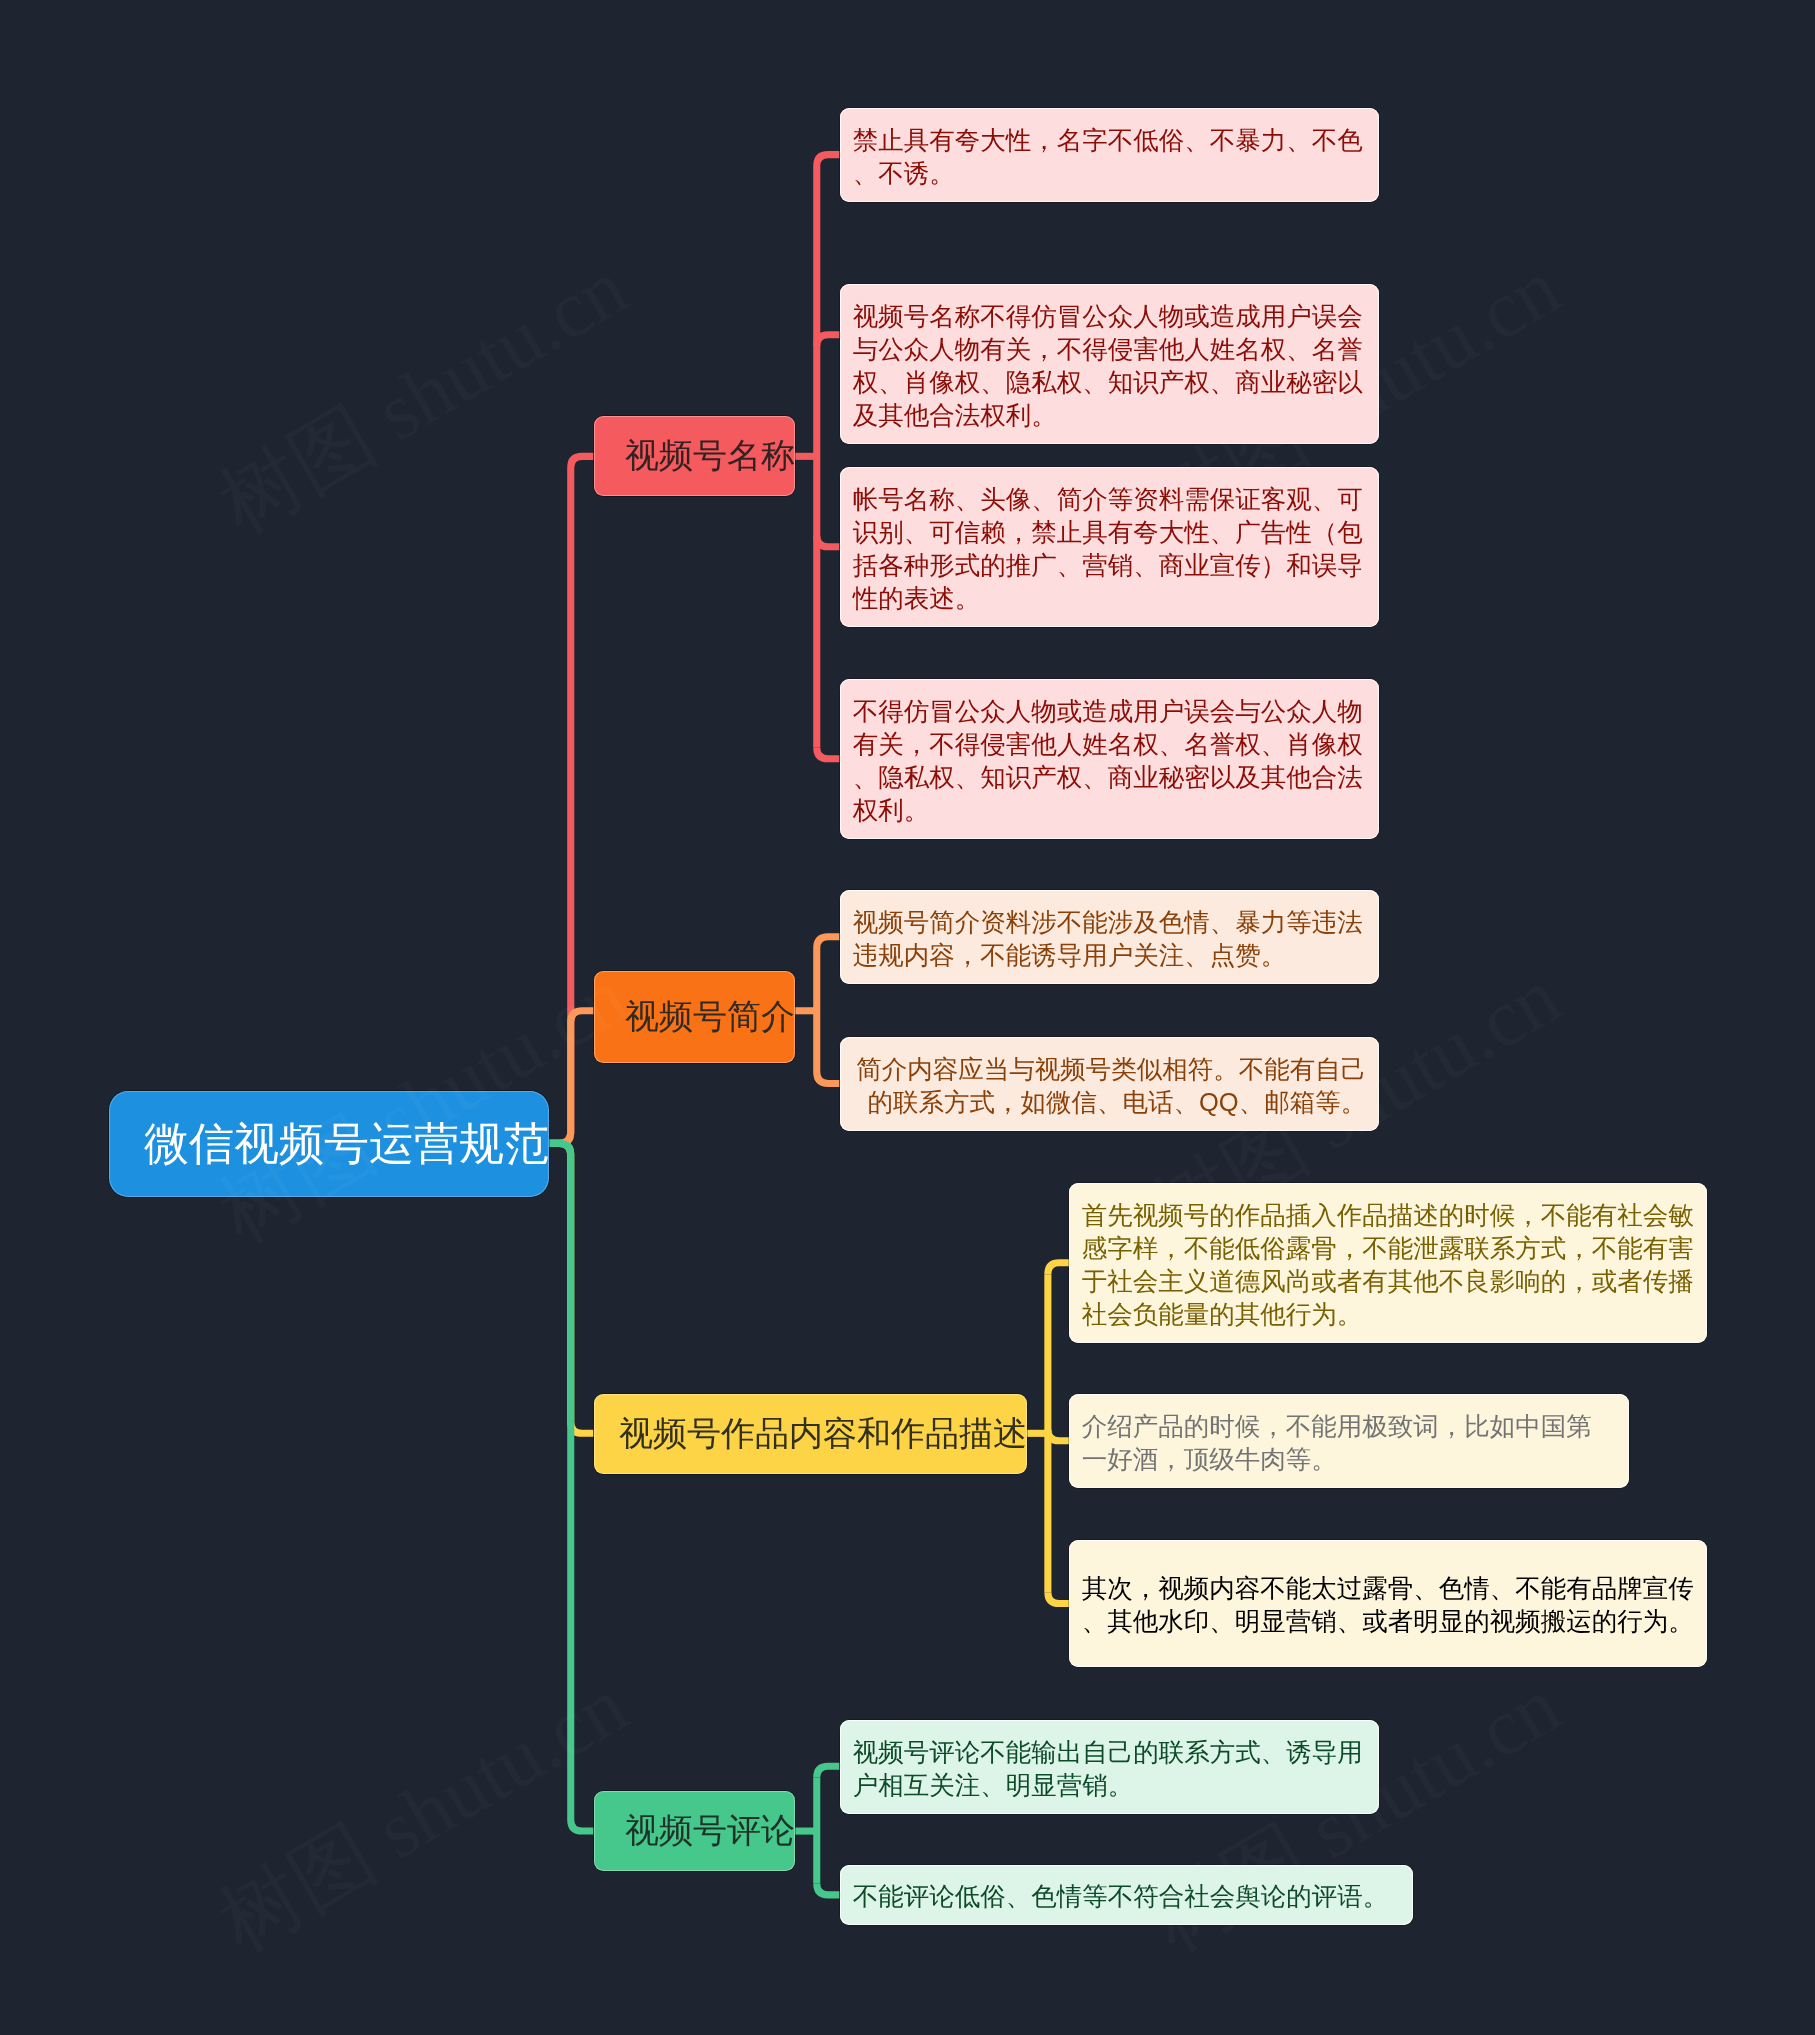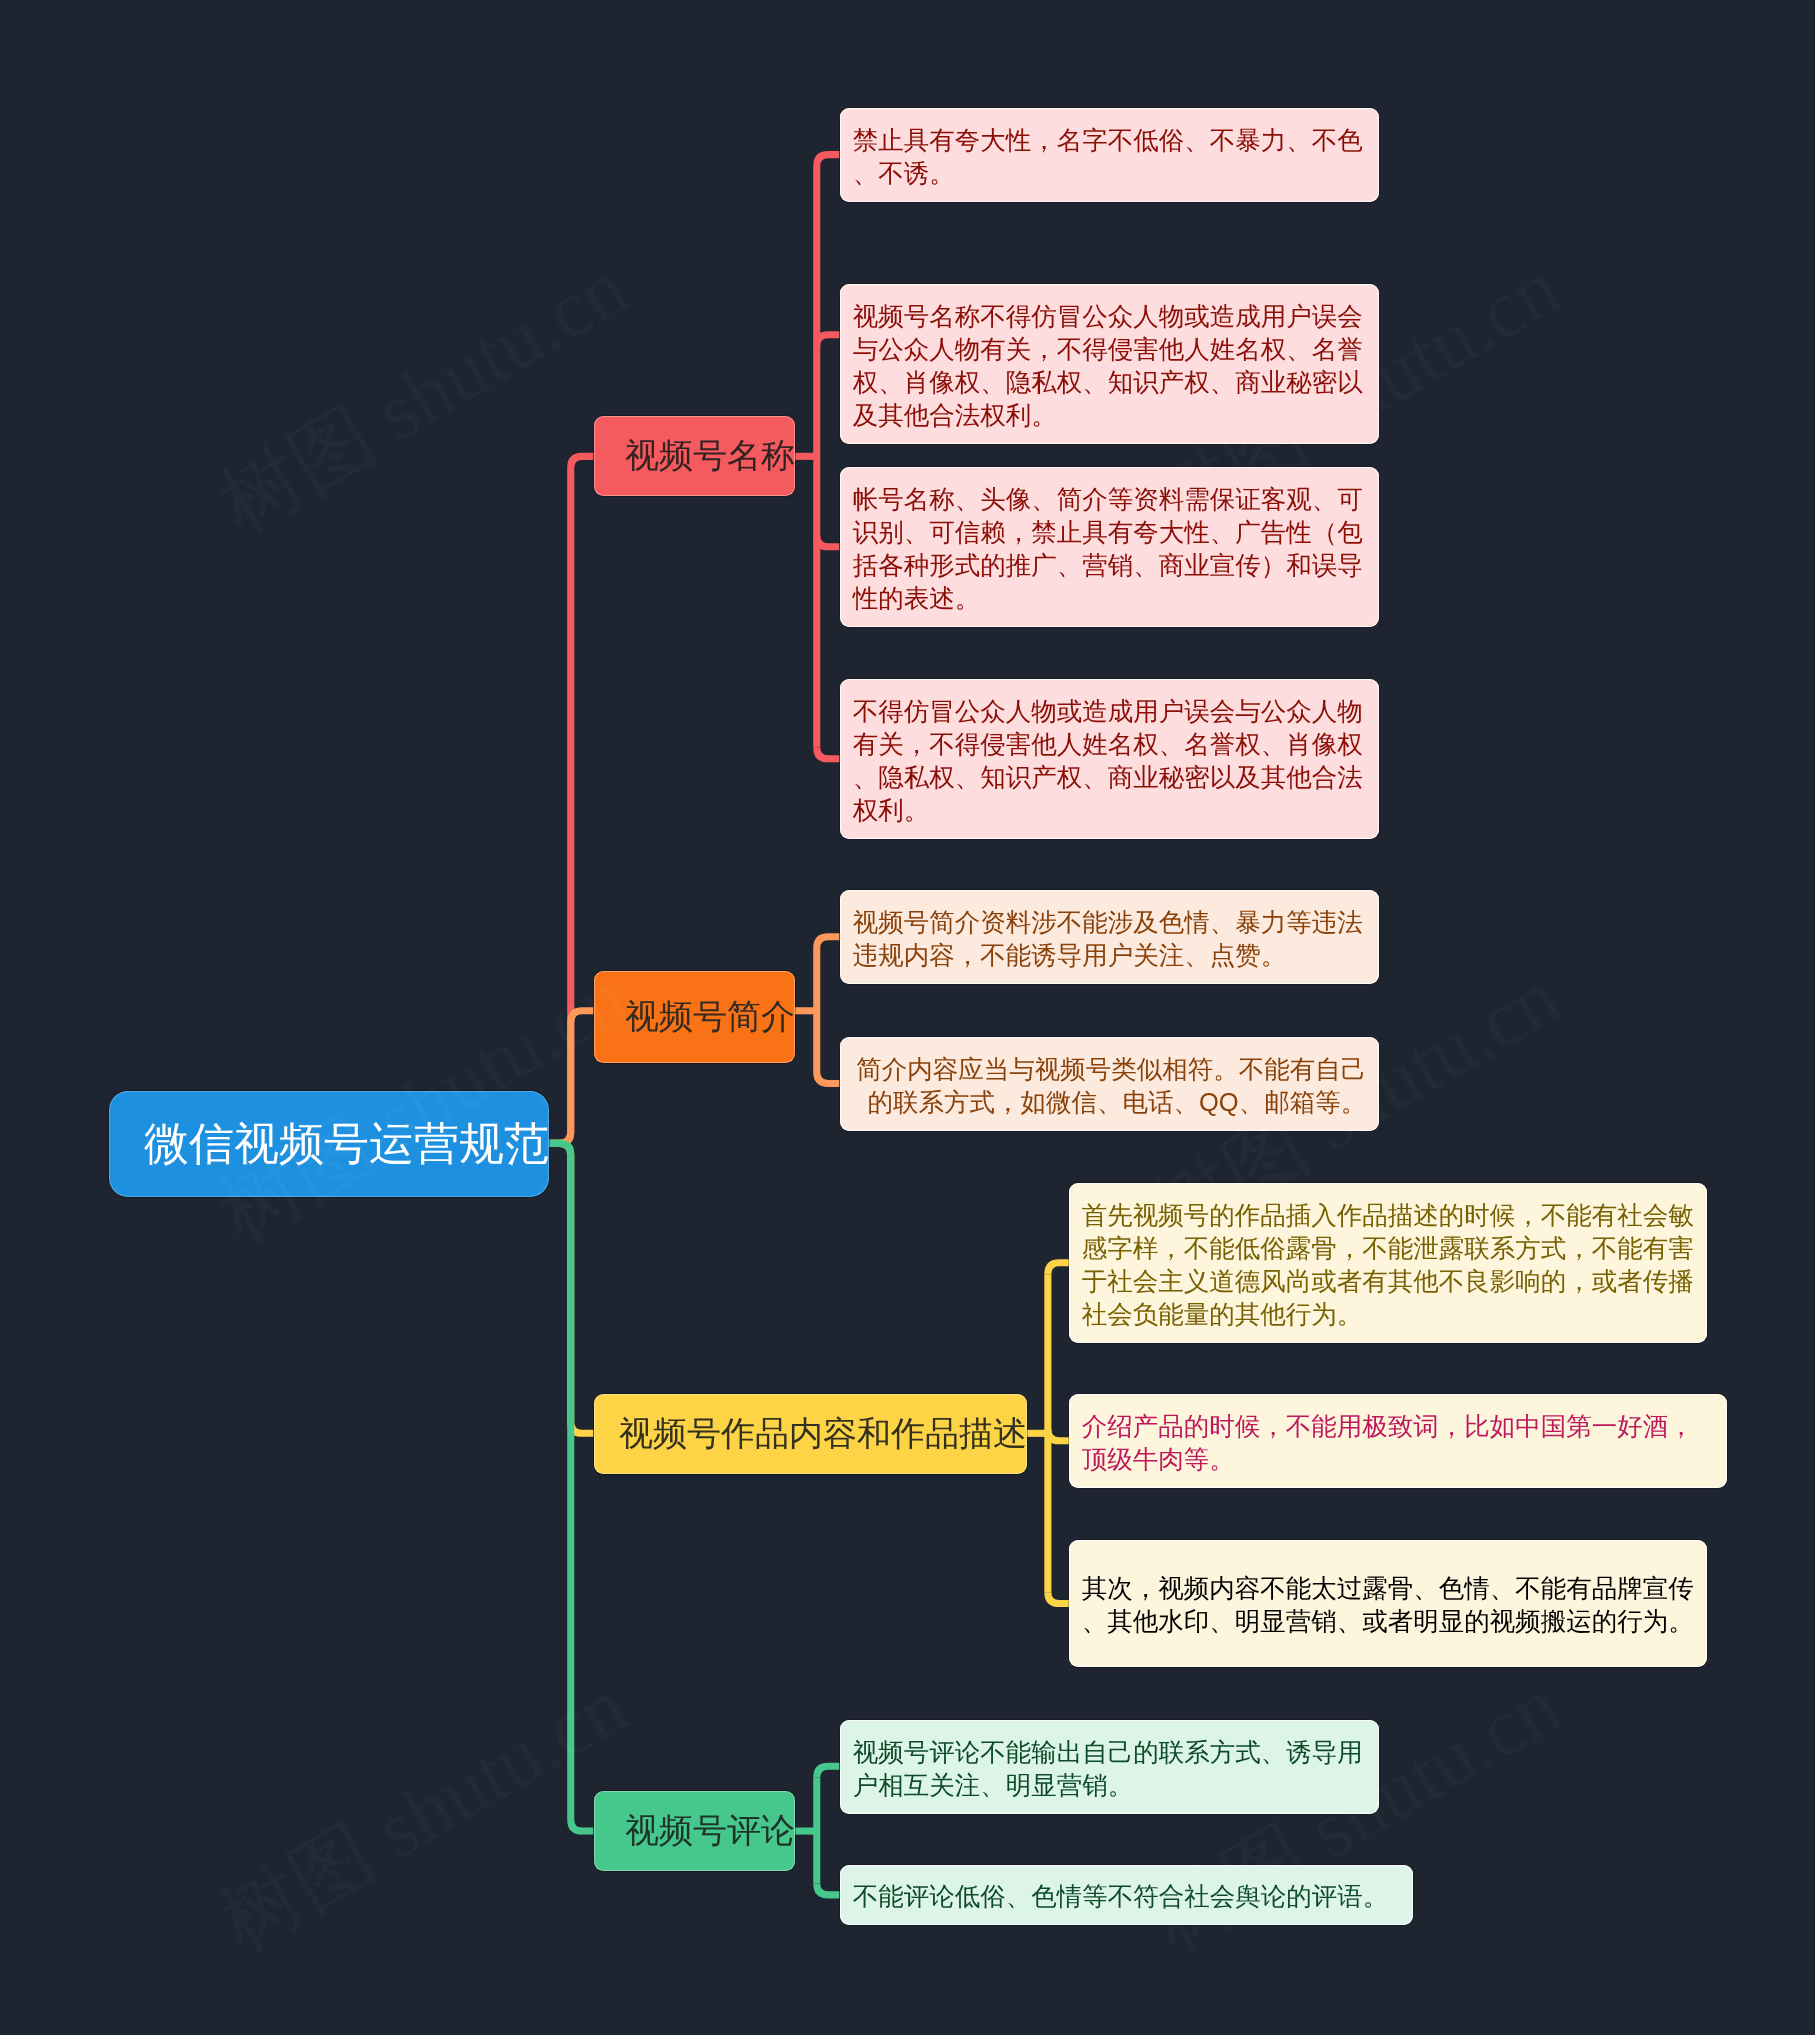--- a/index.html
+++ b/index.html
@@ -79,21 +79,21 @@
       </div>
       <div class="node leaf" style="left: 840px; top: 1037px; width: 539px; height: 94px; background: rgb(253, 234, 222); color: rgb(138, 65, 9); text-align: right;">
         <span class="tx">简介内容应当与视频号类似相符。不能有自己的联系方式，如微信、电话、QQ、邮箱等。</span>
       </div>
       <div class="node lvl1" style="left: 594px; top: 1394px; width: 433px; height: 80px; background: rgb(253, 212, 70); color: rgb(51, 48, 30);">
         <span class="tx">视频号作品内容和作品描述</span>
       </div>
       <div class="node leaf" style="left: 1069px; top: 1183px; width: 638px; height: 160px; background: rgb(253, 245, 220); color: rgb(120, 96, 0);">
         <span class="tx">首先视频号的作品插入作品描述的时候，不能有社会敏感字样，不能低俗露骨，不能泄露联系方式，不能有害于社会主义道德风尚或者有其他不良影响的，或者传播社会负能量的其他行为。</span>
       </div>
-      <div class="node leaf" style="left: 1069px; top: 1394px; width: 658px; height: 94px; background: rgb(253, 245, 220); color: #be185d;">
+      <div class="node leaf" style="left: 1069px; top: 1394px; width: 560px; height: 94px; background: rgb(253, 245, 220); color: #737373;">
         <span class="tx">介绍产品的时候，不能用极致词，比如中国第一好酒，顶级牛肉等。</span>
       </div>
       <div class="node leaf" style="left: 1069px; top: 1540px; width: 638px; height: 127px; background: rgb(253, 245, 220); color: #000000;">
         <span class="tx">其次，视频内容不能太过露骨、色情、不能有品牌宣传、其他水印、明显营销、或者明显的视频搬运的行为。</span>
       </div>
       <div class="node lvl1" style="left: 594px; top: 1791px; width: 201px; height: 80px; background: rgb(70, 199, 140); color: rgb(30, 51, 40);">
         <span class="tx">视频号评论</span>
       </div>
       <div class="node leaf" style="left: 840px; top: 1720px; width: 539px; height: 94px; background: rgb(221, 244, 232); color: rgb(13, 74, 40);">
         <span class="tx">视频号评论不能输出自己的联系方式、诱导用户相互关注、明显营销。</span>

